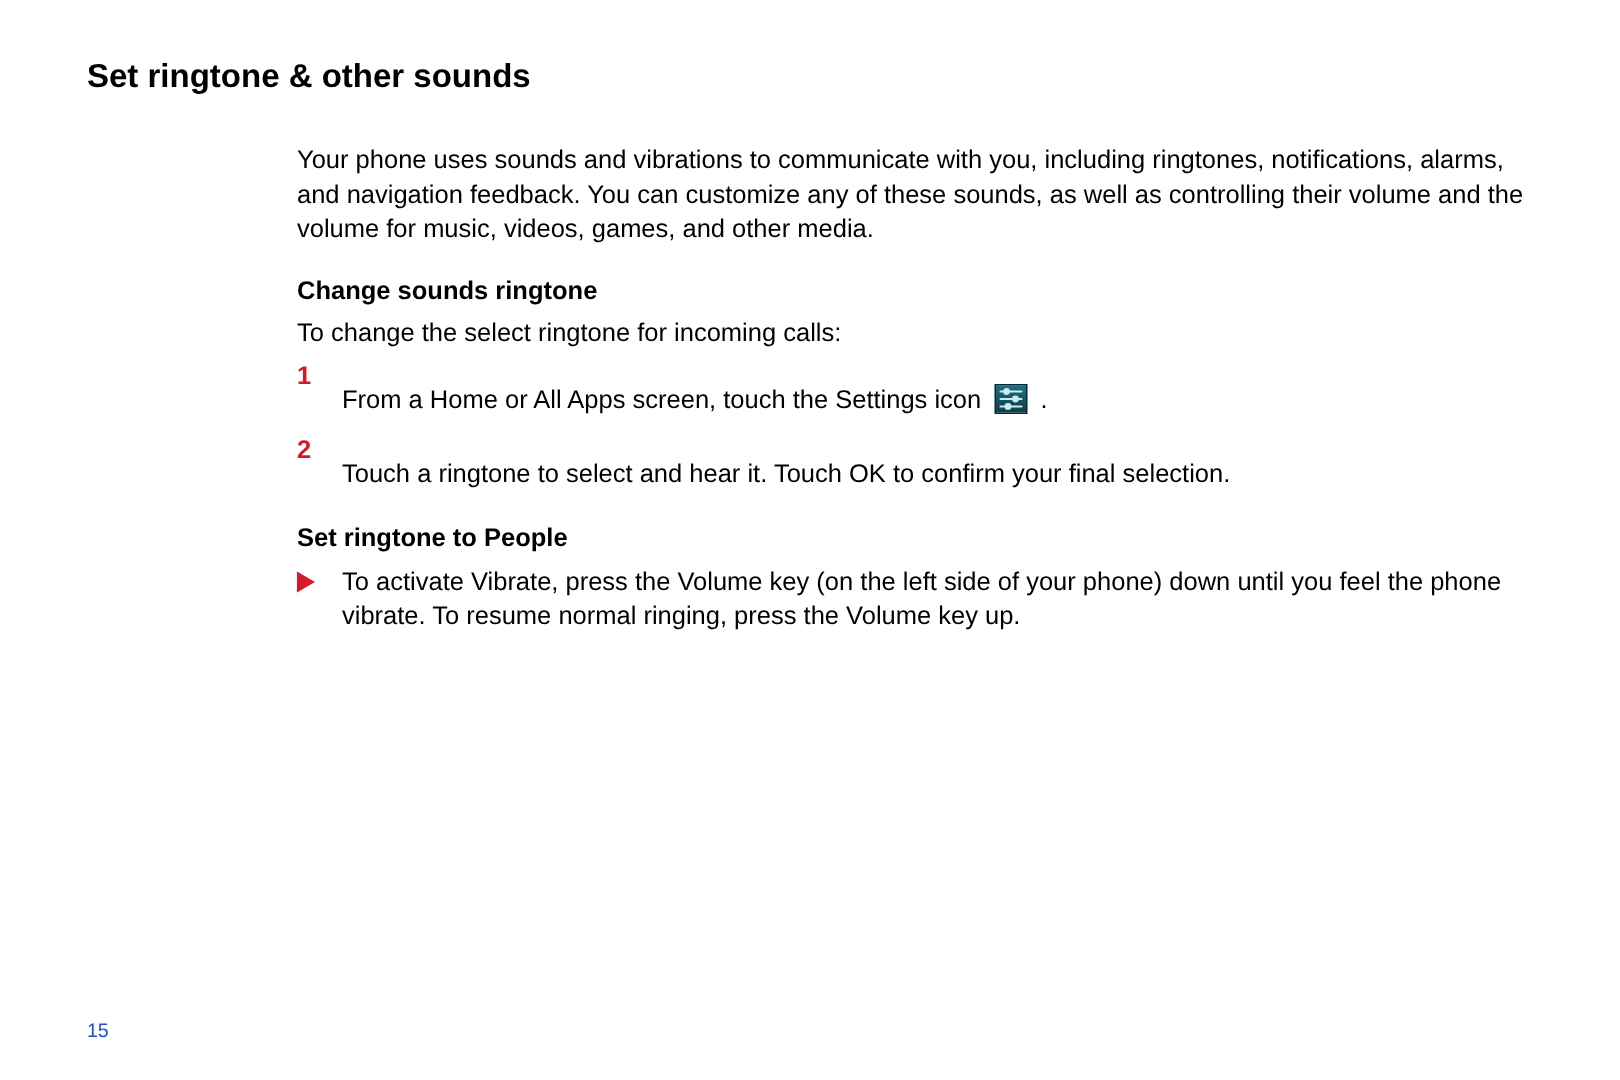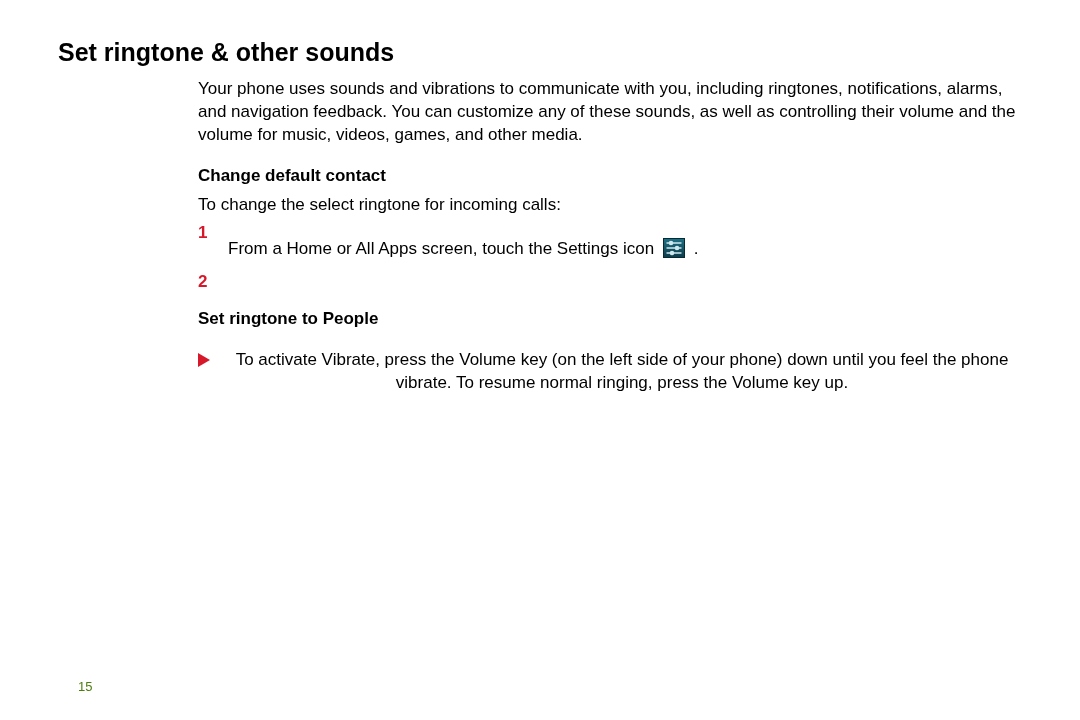--- a/index.html
+++ b/index.html
@@ -15,23 +15,23 @@
     -webkit-font-smoothing: antialiased;
   }
   .page {
     position: relative;
     width: 1080px;
     height: 720px;
     box-sizing: border-box;
     padding: 36px 58px 0 58px;
   }
   h1.title {
-    font-size: 25px;
+    font-size: 22px;
     font-weight: 700;
-    margin: 0 0 8px 0;
+    margin: 0 0 30px 0;
     letter-spacing: 0px;
   }
   .body-area {
     padding-left: 140px;
     padding-right: 6px;
   }
   .intro {
     margin: 0 0 18px 0;
   }
   .subhead {
@@ -73,22 +73,21 @@
     position: relative;
   }
   .inline-icon svg {
     position: absolute;
     top: 1px; left: 1px;
     width: 18px; height: 16px;
   }
   .bullet-row {
     display: flex;
     align-items: flex-start;
-    margin-top: 18px;
-    text-align: center;
+    margin-top: 6px;
   }
   .bullet-mark {
     width: 30px;
     flex: 0 0 30px;
     position: relative;
   }
   .bullet-mark .tri {
     display: block;
     margin-top: 4px;
     width: 0; height: 0;
@@ -97,37 +96,36 @@
     border-left: 12px solid #d7182a;
   }
   .bullet-text {
     flex: 1 1 auto;
   }
   .page-number {
     position: absolute;
     left: 58px;
     bottom: 24px;
     font-size: 13px;
-    color: #4d7c0f;
-    margin-left: 20px;
+    color: #1d4ed8;
   }
   b { font-weight: 700; }
 </style>
 </head>
 <body>
 
 <div class="page">
 
   <h1 class="title">Set ringtone &amp; other sounds</h1>
 
   <div class="body-area">
 
     <p class="intro">Your phone uses sounds and vibrations to communicate with you, including ringtones, notifications, alarms, and navigation feedback. You can customize any of these sounds, as well as controlling their volume and the volume for music, videos, games, and other media.</p>
 
-    <p class="subhead">Change default contact</p>
+    <p class="subhead">Change sounds ringtone</p>
 
     <p class="plain">To change the select ringtone for incoming calls:</p>
 
     <div class="steps">
 
       <div class="step-row">
         <div class="step-num">1</div>
         <div class="step-text">
           <p>
             <span>From a Home or All Apps screen, touch the Settings icon </span>
@@ -144,20 +142,21 @@
               </svg>
             </span>
             <span> .</span>
           </p>
         </div>
       </div>
 
       <div class="step-row">
         <div class="step-num">2</div>
         <div class="step-text">
+          <p>Touch a ringtone to select and hear it. Touch OK to confirm your final selection.</p>
         </div>
       </div>
 
     </div>
 
     <p class="subhead">Set ringtone to People</p>
 
     <div class="bullet-row">
       <div class="bullet-mark">
           <span class="tri"></span>

